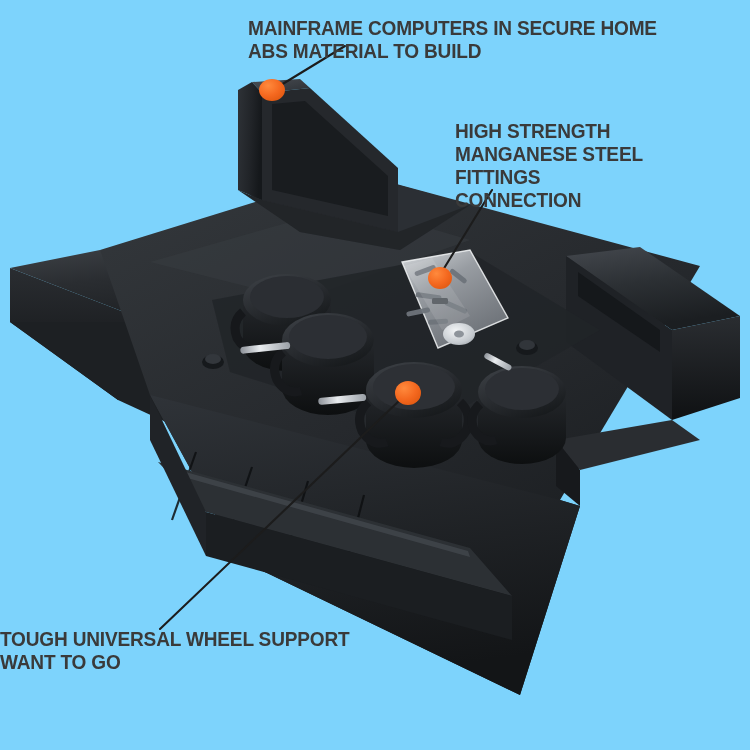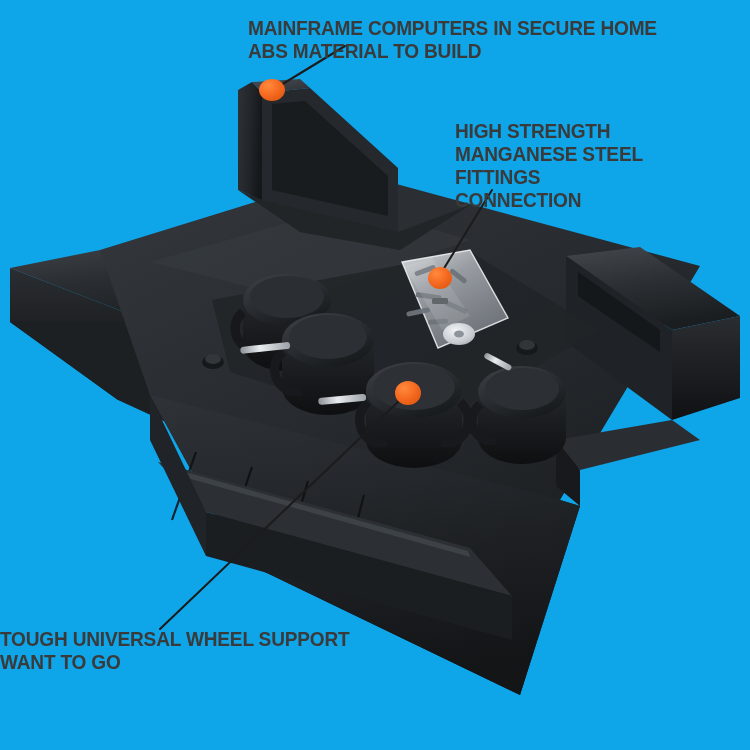--- a/index.html
+++ b/index.html
@@ -1,20 +1,20 @@
 <!DOCTYPE html>
 <html><head>
 <meta charset="utf-8">
 <style>
   html,body{margin:0;padding:0;background:#ffffff;}
   body{
     width:750px;height:750px;overflow:hidden;
     font-family:"Liberation Sans","DejaVu Sans",sans-serif;
   }
-  #stage{position:relative;width:750px;height:750px;background:#0ea5e9;}
+  #stage{position:relative;width:750px;height:750px;background:#7dd3fc;}
   #product-svg{position:absolute;left:0;top:0;width:750px;height:750px;}
   .callout{
     position:absolute;
     color:#3a3a3a;
     font-size:20.5px;
     line-height:23px;
     letter-spacing:-0.2px;
     font-weight:600;
     white-space:pre-line;
     transform:scaleX(0.93);

